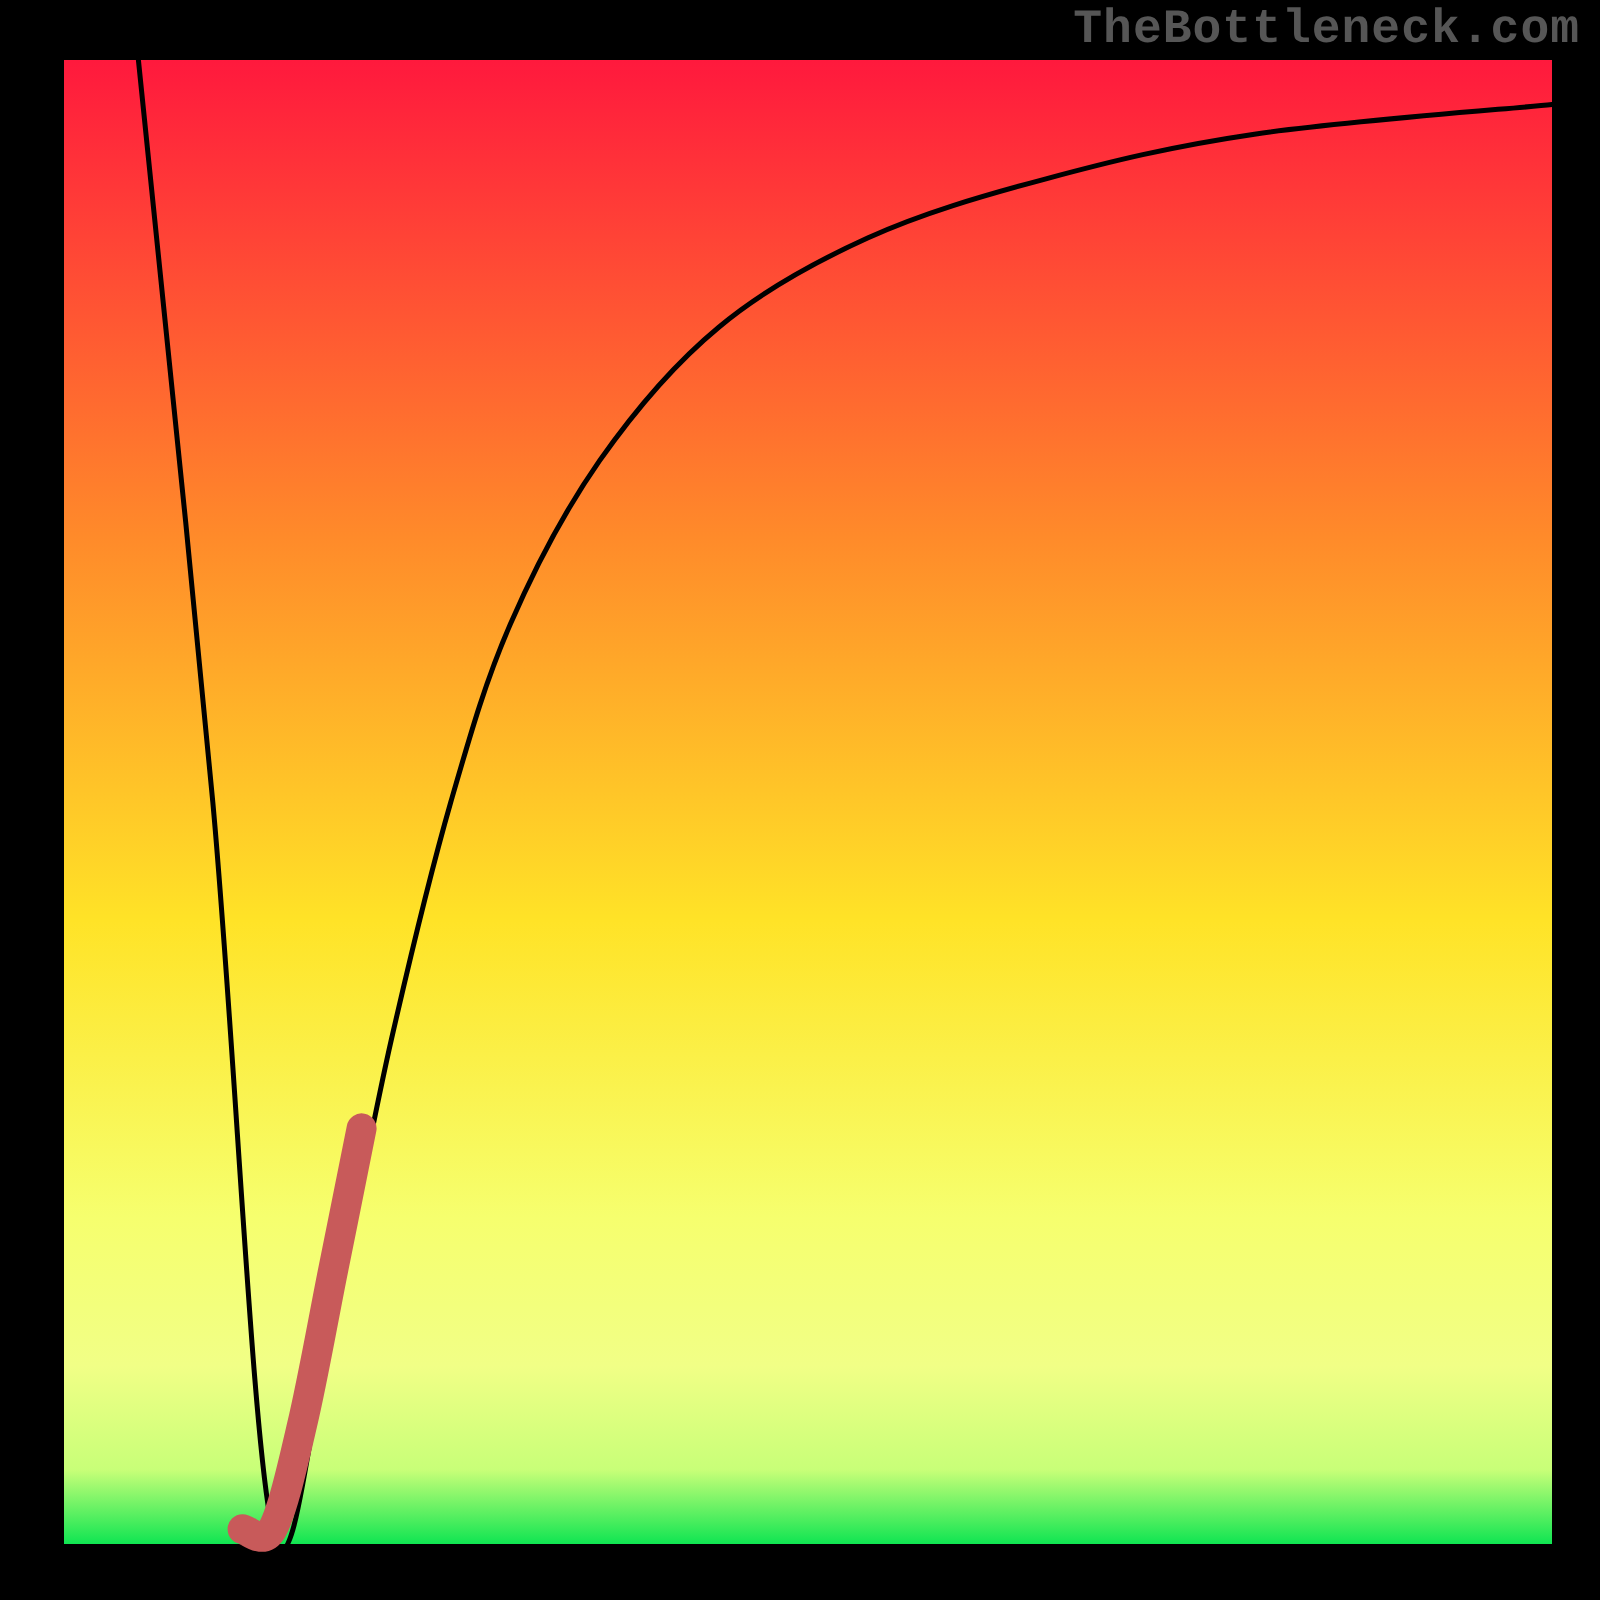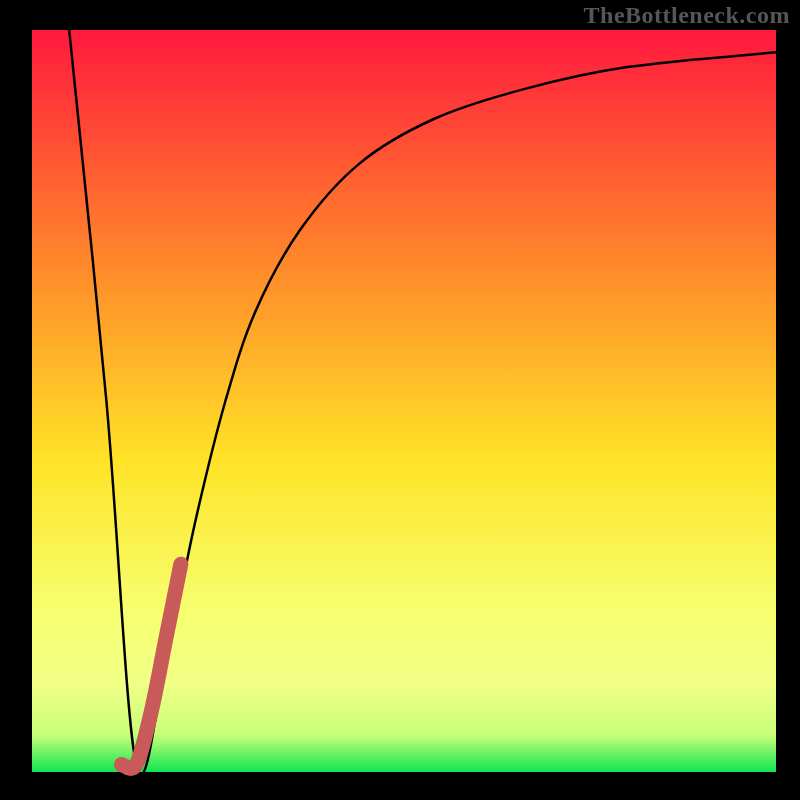--- a/index.html
+++ b/index.html
@@ -13,21 +13,21 @@
   .frame {
     position: relative;
     width: 800px;
     height: 800px;
     background: #000;
   }
   .watermark {
     position: absolute;
     top: 2px;
     right: 10px;
-    font-family: Liberation Serif, serif;
+    font-family: Liberation Mono, monospace;
     font-size: 24px;
     font-weight: 600;
     color: #565656;
     letter-spacing: 0.5px;
     z-index: 10;
   }
   svg.plot {
     position: absolute;
     inset: 0;
     width: 800px;

